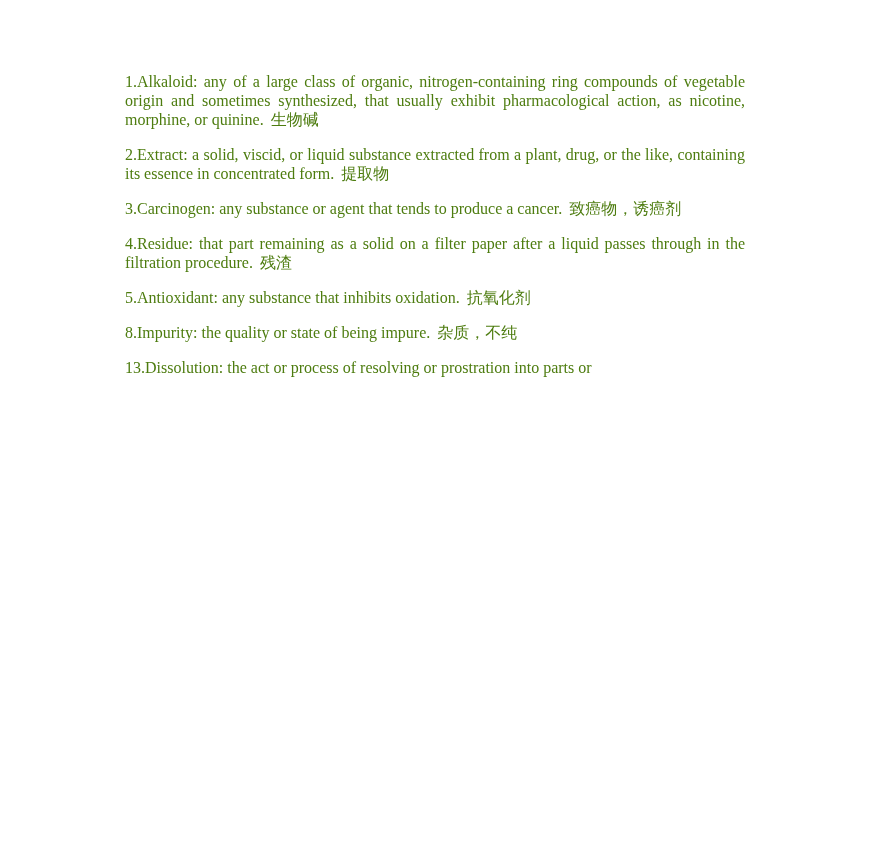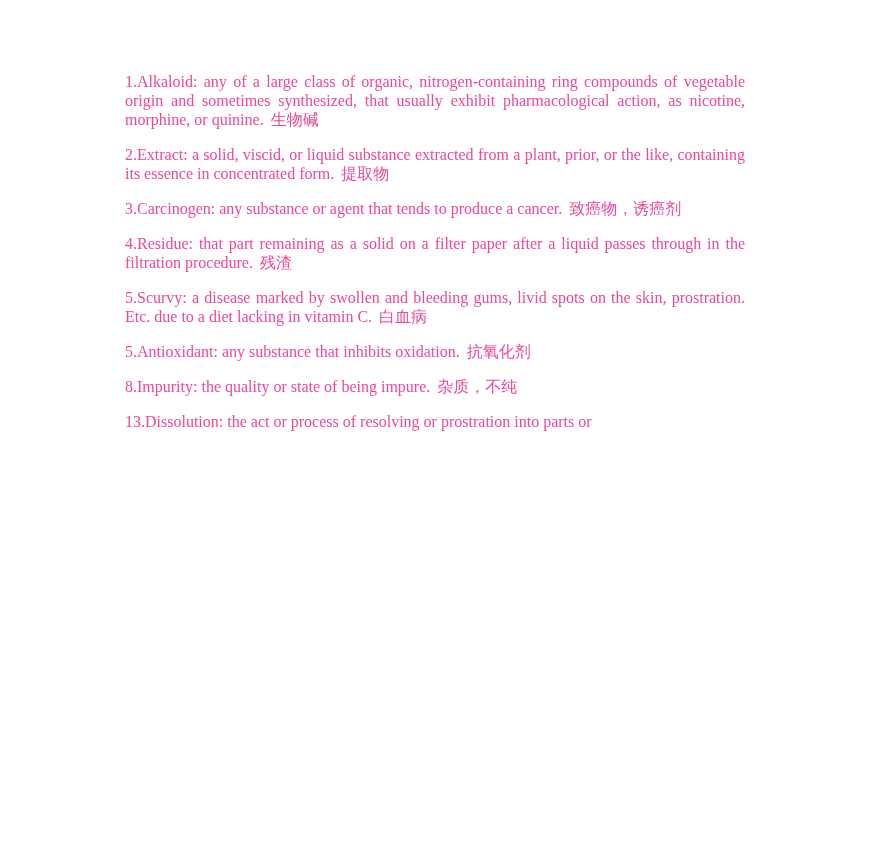--- a/index.html
+++ b/index.html
@@ -16,44 +16,43 @@
     }
     .page {
       position: absolute;
       left: 125px;
       top: 72px;
       width: 620px;
     }
     p.entry {
       font-size: 16px;
       line-height: 19px;
-      color: #ec4899;
+      color: #4d7c0f;
       text-align: justify;
       text-justify: inter-word;
       margin: 0 0 16px 0;
       padding: 0;
     }
     .zh {
       padding-left: 7px;
     }
   </style>
 </head>
 <body>
 
 <div class="page">
 
   <p class="entry"><span>1.Alkaloid:</span> <span>any of a large class of organic, nitrogen-containing ring compounds of vegetable origin and sometimes synthesized, that usually exhibit pharmacological action, as nicotine, morphine, or quinine.</span><span class="zh">生物碱</span></p>
 
-  <p class="entry"><span>2.Extract:</span> <span>a solid, viscid, or liquid substance extracted from a plant, prior, or the like, containing its essence in concentrated form.</span><span class="zh">提取物</span></p>
+  <p class="entry"><span>2.Extract:</span> <span>a solid, viscid, or liquid substance extracted from a plant, drug, or the like, containing its essence in concentrated form.</span><span class="zh">提取物</span></p>
 
   <p class="entry"><span>3.Carcinogen:</span> <span>any substance or agent that tends to produce a cancer.</span><span class="zh">致癌物，诱癌剂</span></p>
 
   <p class="entry"><span>4.Residue:</span> <span>that part remaining as a solid on a filter paper after a liquid passes through in the filtration procedure.</span><span class="zh">残渣</span></p>
 
-  <p class="entry"><span>5.Scurvy:</span> <span>a disease marked by swollen and bleeding gums, livid spots on the skin, prostration. Etc. due to a diet lacking in vitamin C.</span><span class="zh">白血病</span></p>
 
 
   <p class="entry"><span>5.Antioxidant:</span> <span>any substance that inhibits oxidation.</span><span class="zh">抗氧化剂</span></p>
 
   <p class="entry"><span>8.Impurity:</span> <span>the quality or state of being impure.</span><span class="zh">杂质，不纯</span></p>
 
 
 
 
 

